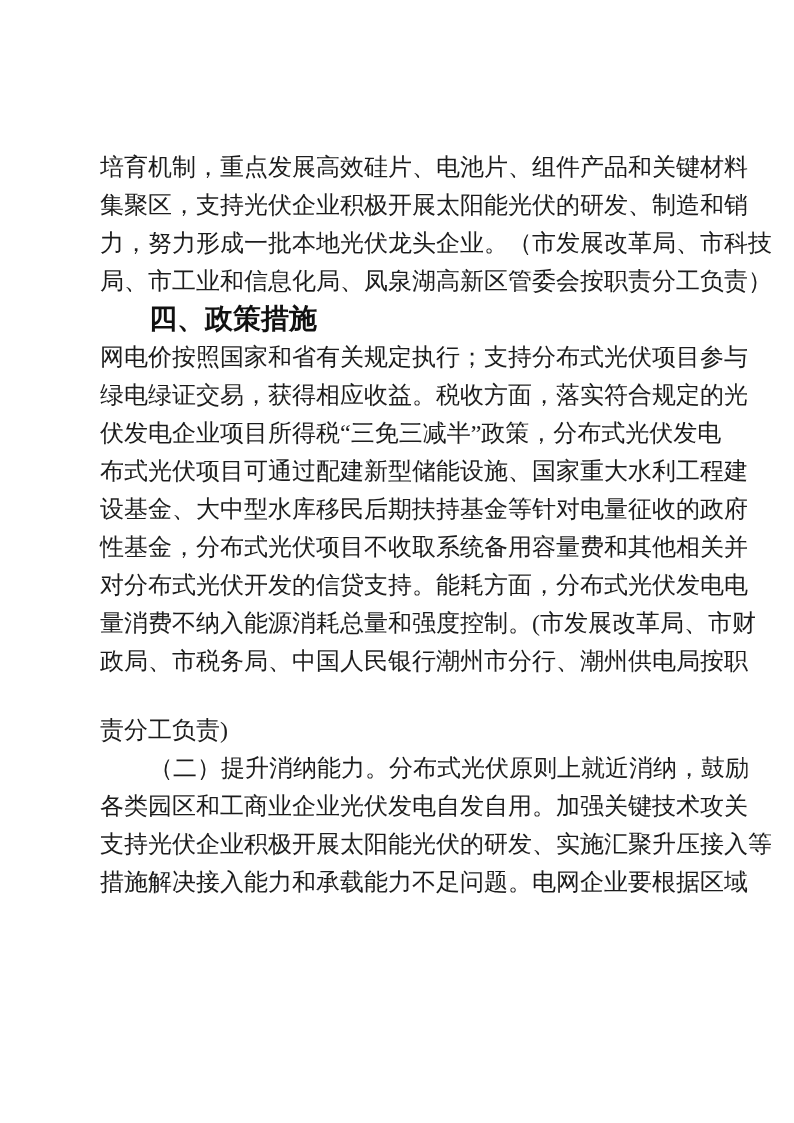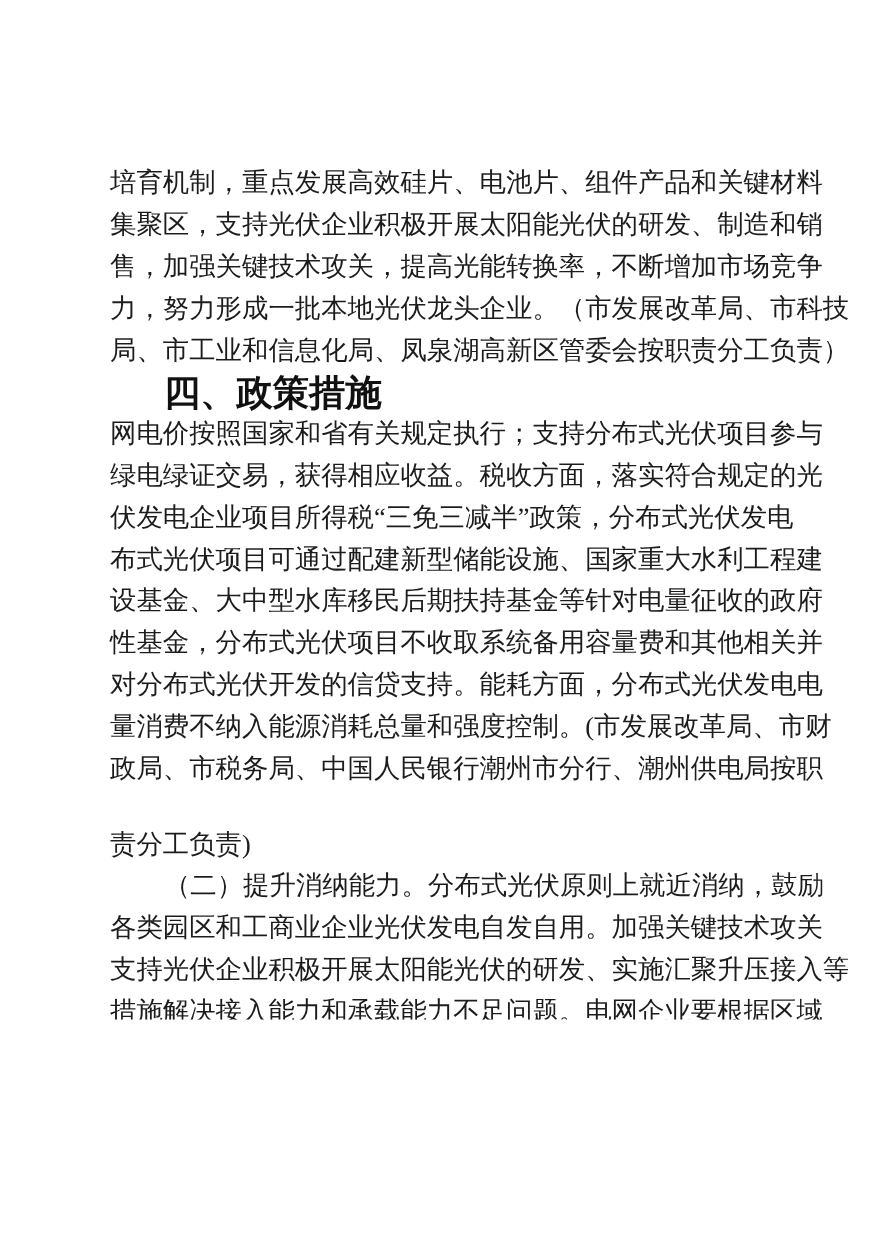--- a/index.html
+++ b/index.html
@@ -42,21 +42,21 @@
   }
 
   
   .line.indent {
     padding-left: 49px;
   }
 
   .line.heading {
     font-family: "Liberation Sans", "DejaVu Sans", sans-serif;
     font-weight: 700;
-    font-size: 33px;
+    font-size: 28px;
     text-align: left;
     text-align-last: left;
     color: #111111;
   }
 
   .page-footer {
     position: absolute;
     left: 102px;
     top: 1028px;
     font-size: 21px;
@@ -69,21 +69,20 @@
 </style>
 </head>
 <body>
 
 <div class="page">
 
   <main class="text-block">
 
     <p class="line">培育机制，重点发展高效硅片、电池片、组件产品和关键材料</p>
     <p class="line">集聚区，支持光伏企业积极开展太阳能光伏的研发、制造和销</p>
-    <p class="line">售，加强关键技术攻关，提高光能转换率，不断增加市场竞争</p>
     <p class="line">力，努力形成一批本地光伏龙头企业。（市发展改革局、市科技</p>
     <p class="line">局、市工业和信息化局、凤泉湖高新区管委会按职责分工负责）</p>
 
     <h2 class="line heading indent">四、政策措施</h2>
 
     <p class="line">网电价按照国家和省有关规定执行；支持分布式光伏项目参与</p>
     <p class="line">绿电绿证交易，获得相应收益。税收方面，落实符合规定的光</p>
     <p class="line">伏发电企业项目所得税“三免三减半”政策，分布式光伏发电</p>
     <p class="line">布式光伏项目可通过配建新型储能设施、国家重大水利工程建</p>
     <p class="line">设基金、大中型水库移民后期扶持基金等针对电量征收的政府</p>

